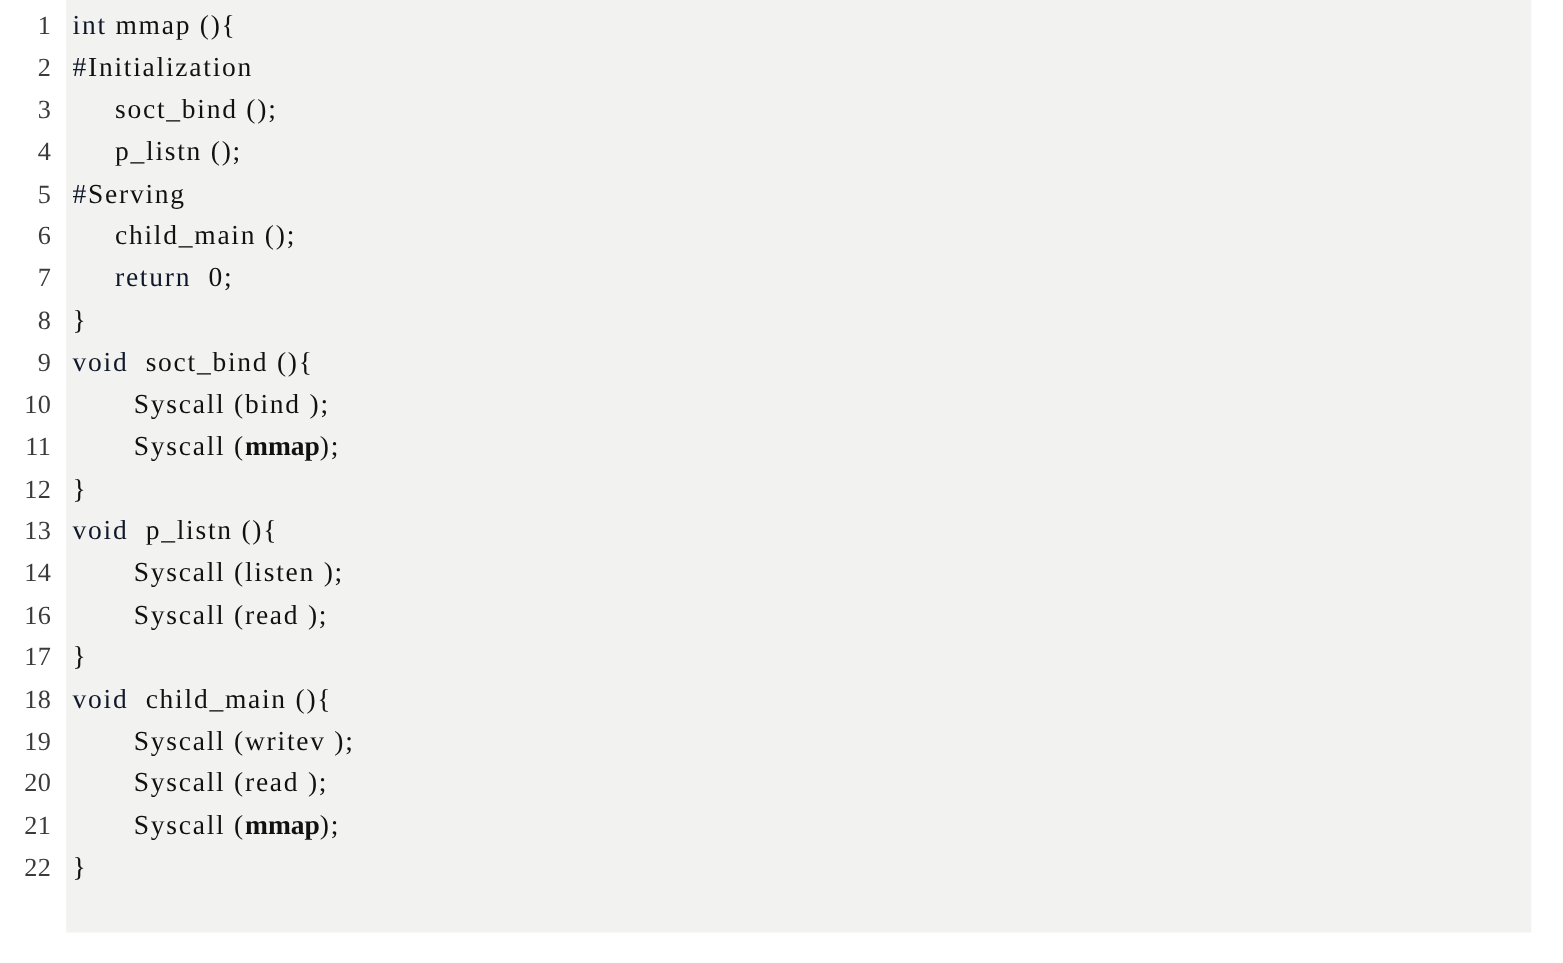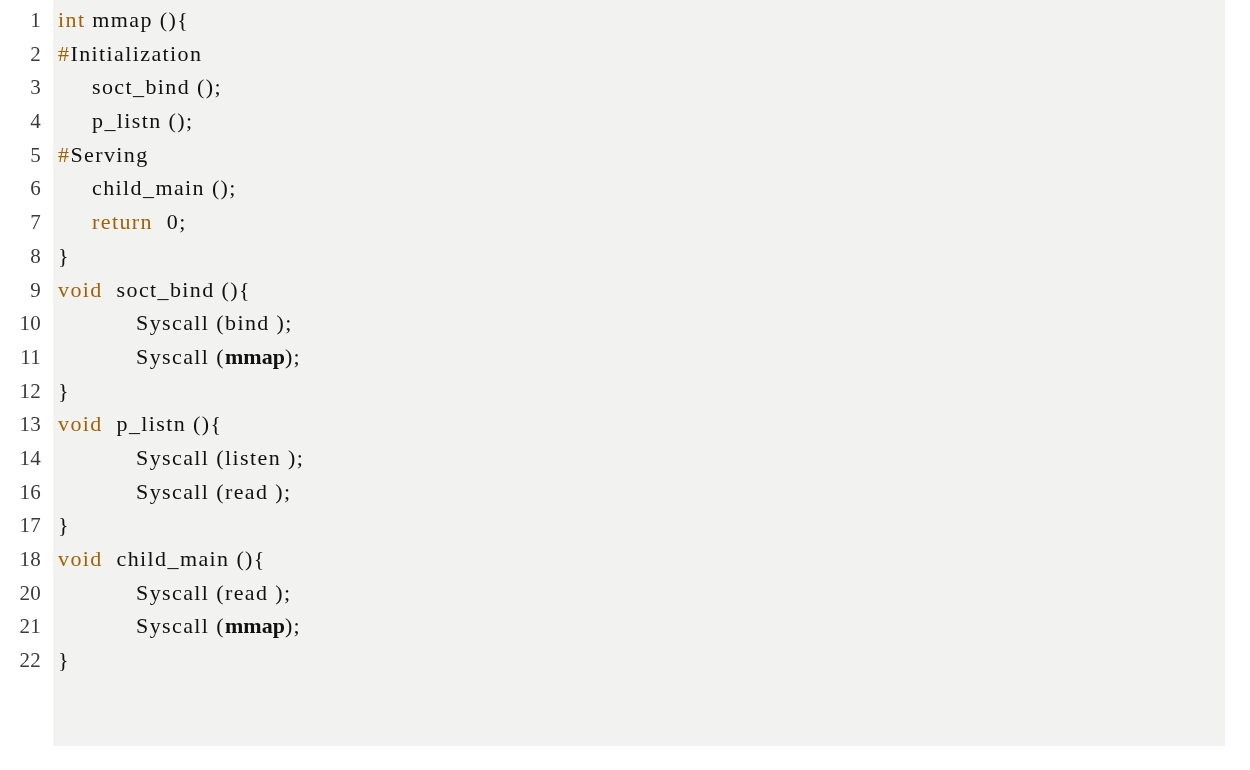--- a/index.html
+++ b/index.html
@@ -60,24 +60,24 @@
     flex: 1;
     font-size: 22px;
     color: #111111;
     letter-spacing: 1.4px;
     font-family: "Liberation Serif", "DejaVu Serif", serif;
   }
 
   
   .ind-0 { padding-left: 5px; }
   .ind-1 { padding-left: 39px; }
-  .ind-2 { padding-left: 83px; }
+  .ind-2 { padding-left: 54px; }
 
   .kw {
-    color: #a16207;
+    color: #0f172a;
   }
 
   
   .tight {
     letter-spacing: 0px;
     font-weight: 700;
   }
 </style>
 </head>
 <body>
@@ -95,17 +95,18 @@
       <div class="code-line"><span class="line-no">8</span><span class="line-code ind-0"><span>}</span></span></div>
       <div class="code-line"><span class="line-no">9</span><span class="line-code ind-0"><span class="kw">void</span><span>  soct_bind (){</span></span></div>
       <div class="code-line"><span class="line-no">10</span><span class="line-code ind-2"><span>Syscall (bind );</span></span></div>
       <div class="code-line"><span class="line-no">11</span><span class="line-code ind-2"><span>Syscall (</span><span class="tight">mmap</span><span>);</span></span></div>
       <div class="code-line"><span class="line-no">12</span><span class="line-code ind-0"><span>}</span></span></div>
       <div class="code-line"><span class="line-no">13</span><span class="line-code ind-0"><span class="kw">void</span><span>  p_listn (){</span></span></div>
       <div class="code-line"><span class="line-no">14</span><span class="line-code ind-2"><span>Syscall (listen );</span></span></div>
       <div class="code-line"><span class="line-no">16</span><span class="line-code ind-2"><span>Syscall (read );</span></span></div>
       <div class="code-line"><span class="line-no">17</span><span class="line-code ind-0"><span>}</span></span></div>
       <div class="code-line"><span class="line-no">18</span><span class="line-code ind-0"><span class="kw">void</span><span>  child_main (){</span></span></div>
+      <div class="code-line"><span class="line-no">19</span><span class="line-code ind-2"><span>Syscall (writev );</span></span></div>
       <div class="code-line"><span class="line-no">20</span><span class="line-code ind-2"><span>Syscall (read );</span></span></div>
       <div class="code-line"><span class="line-no">21</span><span class="line-code ind-2"><span>Syscall (</span><span class="tight">mmap</span><span>);</span></span></div>
       <div class="code-line"><span class="line-no">22</span><span class="line-code ind-0"><span>}</span></span></div>
     </div>
 </div>
 
 </body></html>

